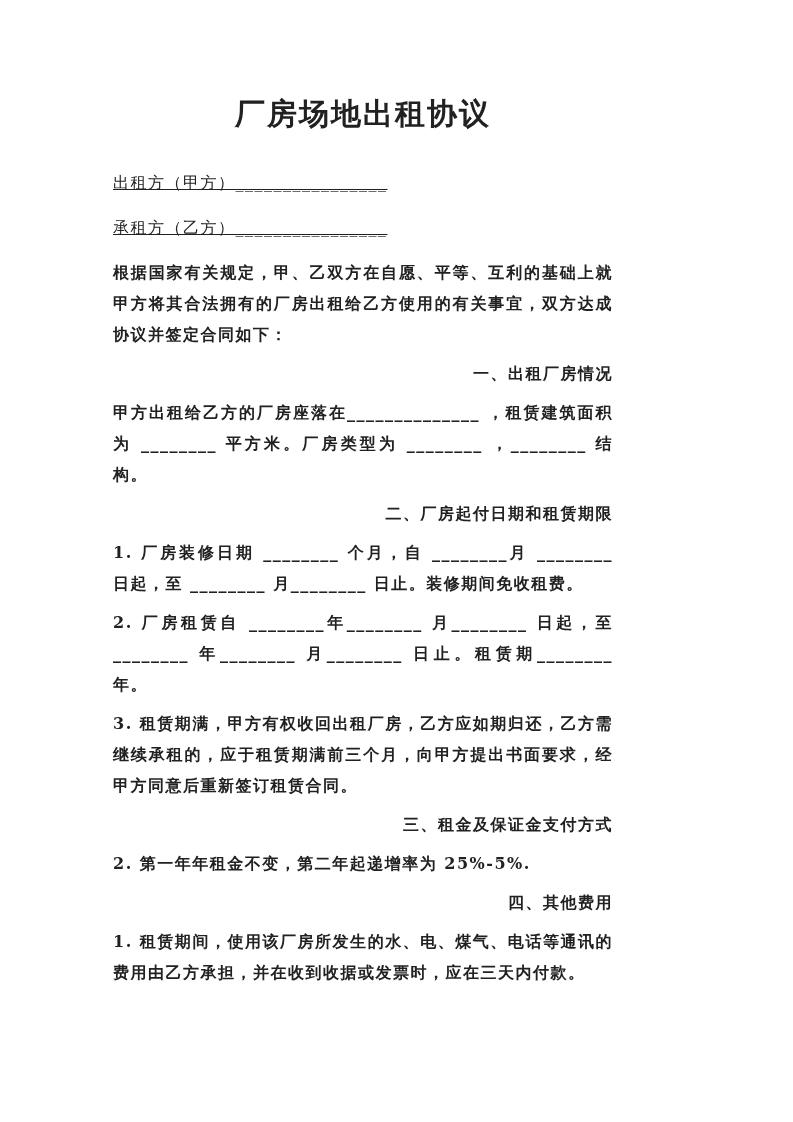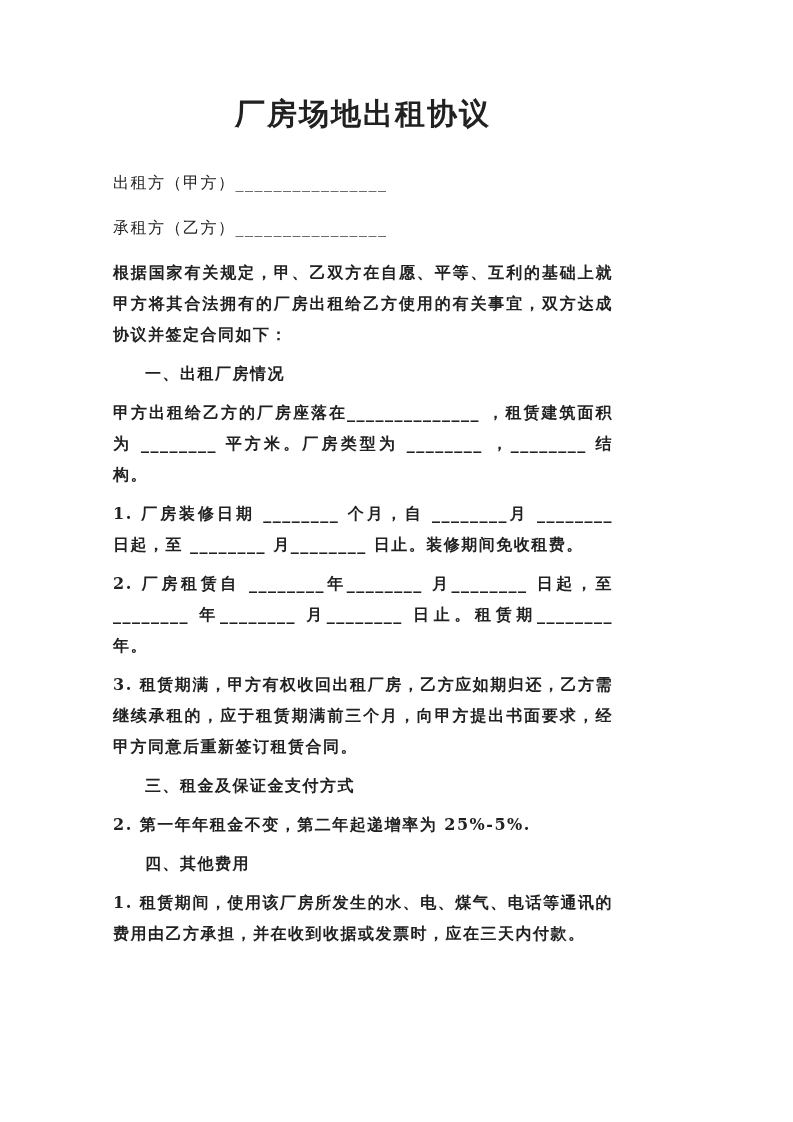--- a/index.html
+++ b/index.html
@@ -29,52 +29,53 @@
     letter-spacing: 2px;
     line-height: 39px;
     margin: 0 0 34px 0;
   }
   .party-line {
     font-size: 16px;
     letter-spacing: 1.5px;
     line-height: 31px;
     margin: 8px 0 14px 0;
     font-weight: normal;
+    text-decoration: underline;
   }
   .para, .sec-heading {
     font-size: 16px;
     font-weight: bold;
     letter-spacing: 1.5px;
     line-height: 31px;
     text-align: justify;
     text-justify: inter-character;
     margin: 0 0 8px 0;
   }
   .sec-heading {
-    text-align: left;
-    margin-left: 32px;
+    text-align: right;
   }
 </style>
 </head>
 <body>
 
 <div class="page">
 
   <h1 class="doc-title">厂房场地出租协议</h1>
 
   <p class="party-line">出租方（甲方）________________</p>
 
   <p class="party-line">承租方（乙方）________________</p>
 
   <p class="para">根据国家有关规定，甲、乙双方在自愿、平等、互利的基础上就甲方将其合法拥有的厂房出租给乙方使用的有关事宜，双方达成协议并签定合同如下：</p>
 
   <h2 class="sec-heading">一、出租厂房情况</h2>
 
   <p class="para">甲方出租给乙方的厂房座落在______________ ，租赁建筑面积为 ________ 平方米。厂房类型为 ________ ，________ 结构。</p>
 
+  <h2 class="sec-heading">二、厂房起付日期和租赁期限</h2>
 
   <p class="para">1. 厂房装修日期 ________ 个月，自 ________月 ________ 日起，至 ________ 月________ 日止。装修期间免收租费。</p>
 
   <p class="para">2. 厂房租赁自 ________年________ 月________ 日起，至 ________ 年________ 月________ 日止。租赁期________ 年。</p>
 
   <p class="para">3. 租赁期满，甲方有权收回出租厂房，乙方应如期归还，乙方需继续承租的，应于租赁期满前三个月，向甲方提出书面要求，经甲方同意后重新签订租赁合同。</p>
 
   <h2 class="sec-heading">三、租金及保证金支付方式</h2>
 
 

